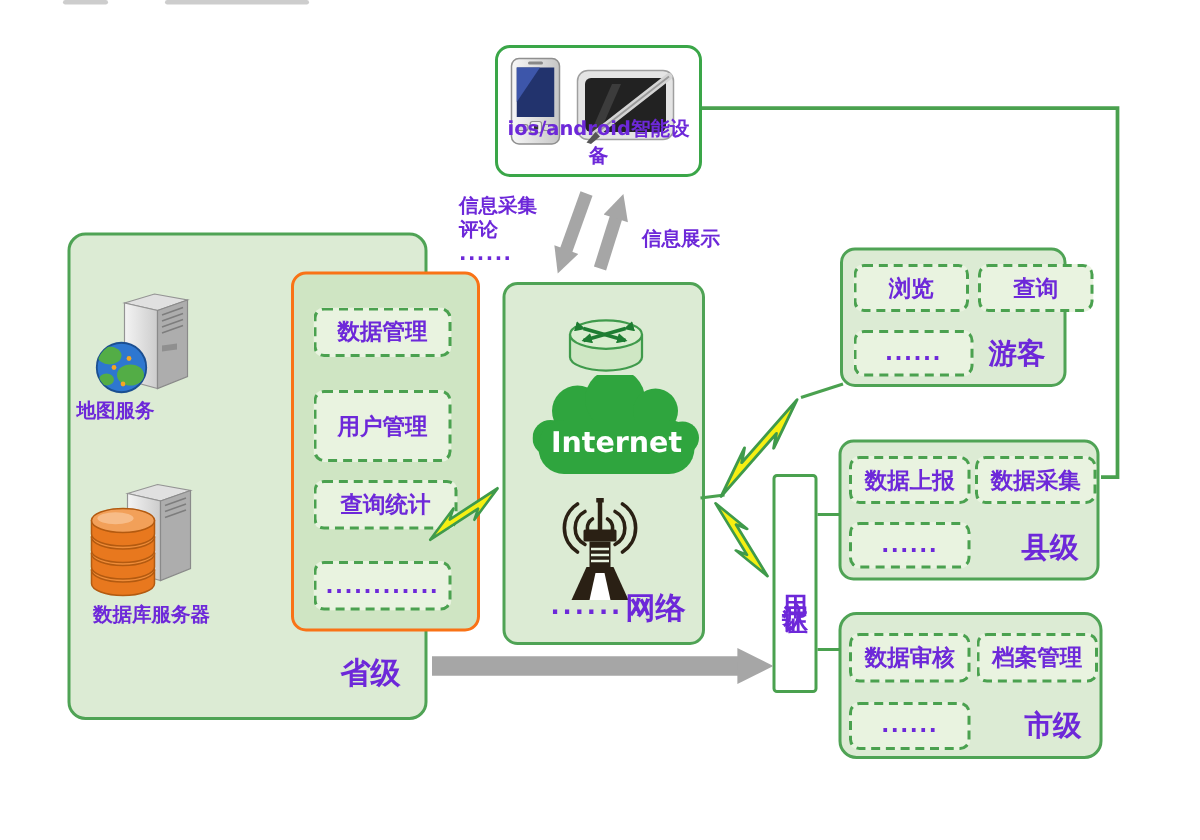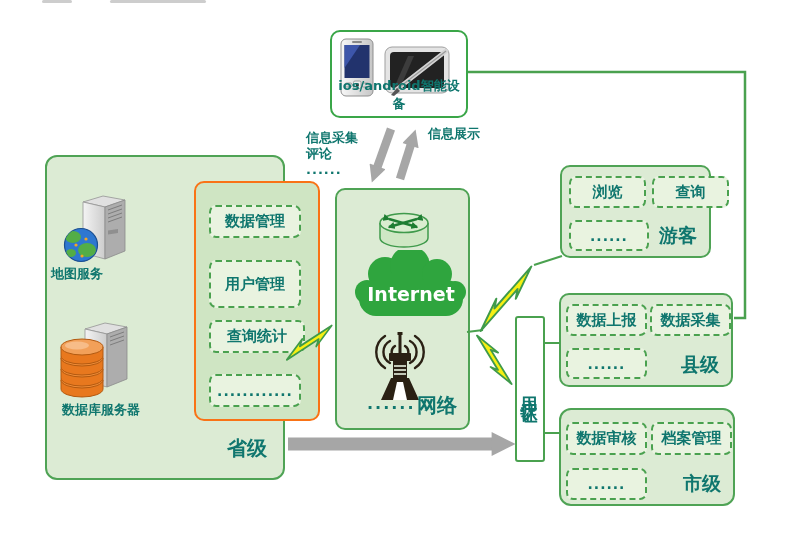--- a/index.html
+++ b/index.html
@@ -1,17 +1,17 @@
 <!DOCTYPE html>
 <html><head>
 <meta charset="utf-8">
 <style>
   html,body{margin:0;padding:0;background:#ffffff;}
   #canvas{position:relative;width:800px;height:560px;background:#ffffff;overflow:hidden;
-          font-family:"DejaVu Sans","Liberation Sans",sans-serif;color:#0f766e;}
+          font-family:"DejaVu Sans","Liberation Sans",sans-serif;color:#6d28d9;}
   .abs{position:absolute;}
   .gbox{position:absolute;background:#dcebd4;border:2px solid #4fa355;border-radius:12px;box-sizing:border-box;}
   .whitebox{position:absolute;background:#ffffff;border:2px solid #3aa648;border-radius:10px;box-sizing:border-box;}
   .panel{position:absolute;background:#cfe5c3;border:2px solid #f97316;border-radius:10px;box-sizing:border-box;margin-left:44px;}
   .ditem{position:absolute;background:#e9f3e0;border:2px dashed #4aa14f;border-radius:7px;box-sizing:border-box;
          display:flex;align-items:center;justify-content:center;font-size:15px;font-weight:700;white-space:nowrap;}
   .dots{letter-spacing:1px;font-size:14px;}
   .boxtitle{position:absolute;font-weight:700;font-size:20px;white-space:nowrap;}
   .roletitle{position:absolute;font-weight:700;font-size:19px;right:12px;bottom:7px;white-space:nowrap;}
   .small-label{position:absolute;font-weight:700;font-size:13px;white-space:nowrap;}
@@ -61,21 +61,21 @@
       </g>
     </svg>
     <div class="abs" style="left:0;right:0;bottom:3px;text-align:center;font-weight:700;font-size:13px;">ios/android智能设备</div>
   </div>
 
   <div class="abs flow-label z2" style="left:306px;top:130px;">
     <div>信息采集</div>
     <div>评论</div>
     <div style="letter-spacing:1px;">......</div>
   </div>
-  <div class="abs flow-label z2" style="left:428px;top:126px;">信息展示</div>
+  <div class="abs flow-label z2" style="left:428px;top:152px;font-family:Liberation Mono, monospace;">信息展示</div>
 
   <div class="gbox z1" style="left:45px;top:155px;width:240px;height:325px;">
 
     <svg class="abs" style="left:14px;top:36px;" width="80" height="74" viewBox="0 0 80 74">
       <defs>
         <linearGradient id="gSrv" x1="0" y1="0" x2="1" y2="0">
           <stop offset="0" stop-color="#f4f4f4"></stop>
             <stop offset="1" stop-color="#cccccc"></stop>
         </linearGradient>
         <clipPath id="gclip1">

